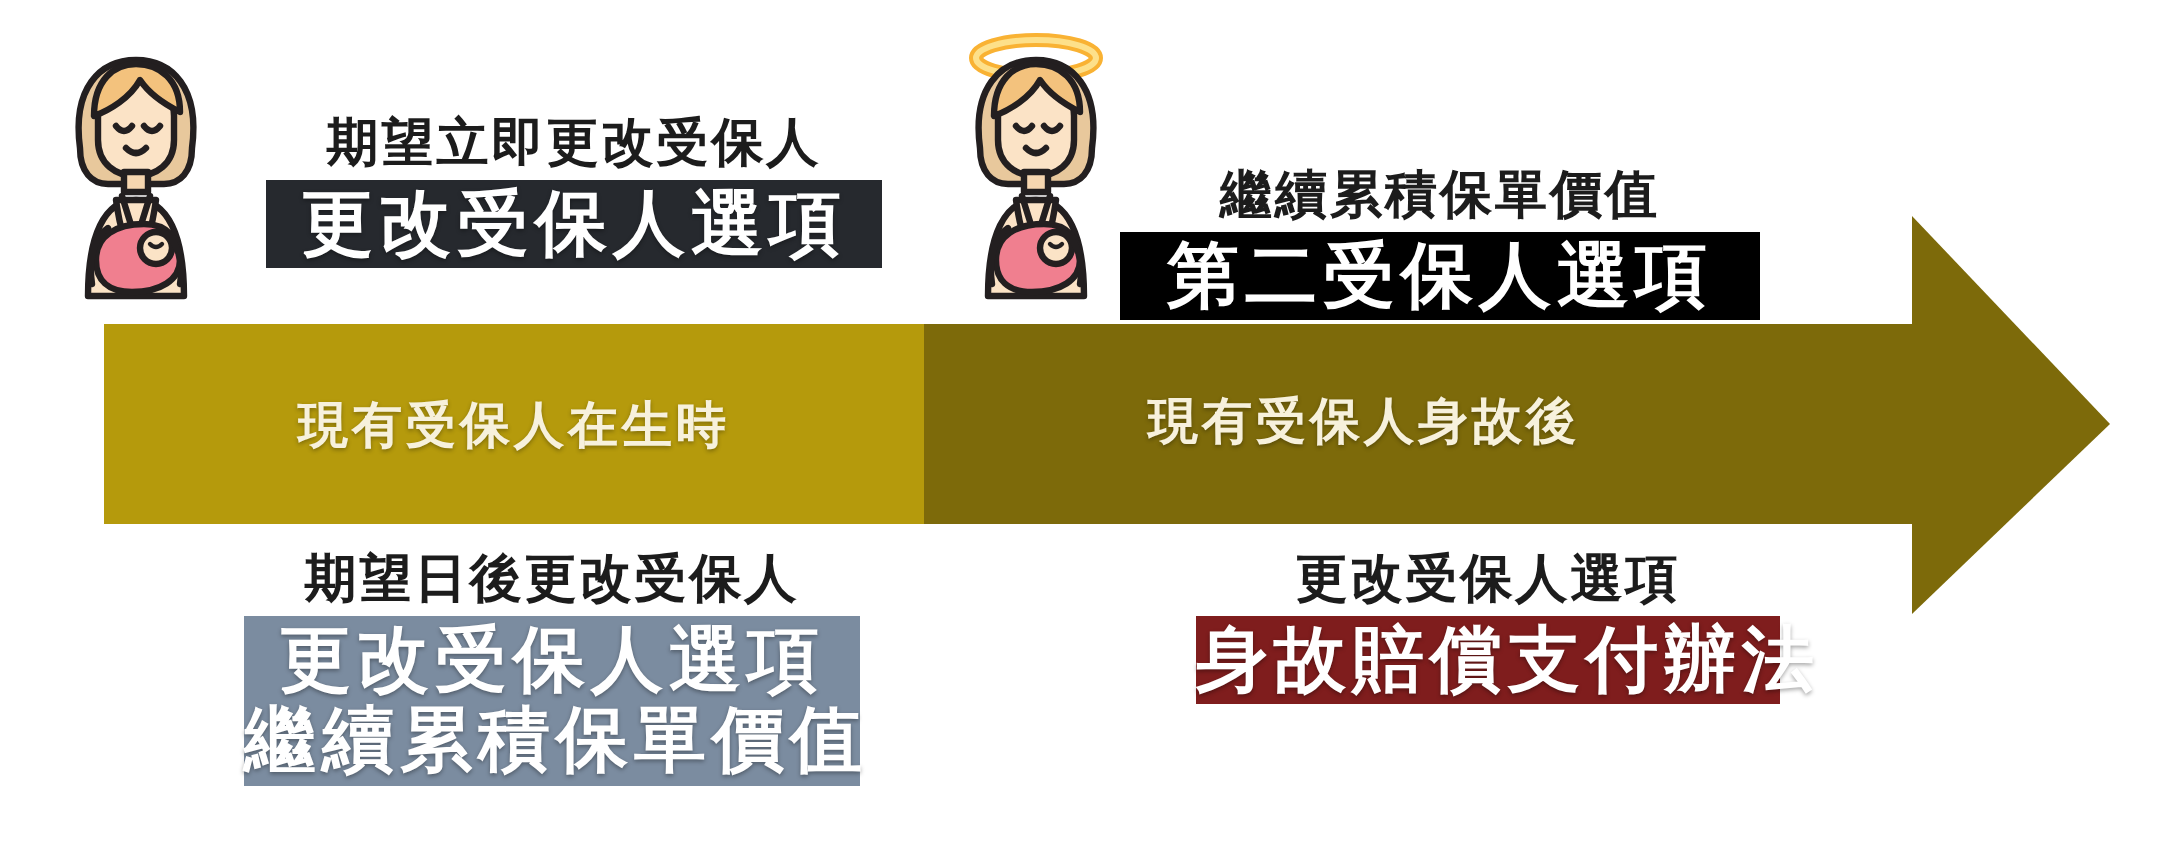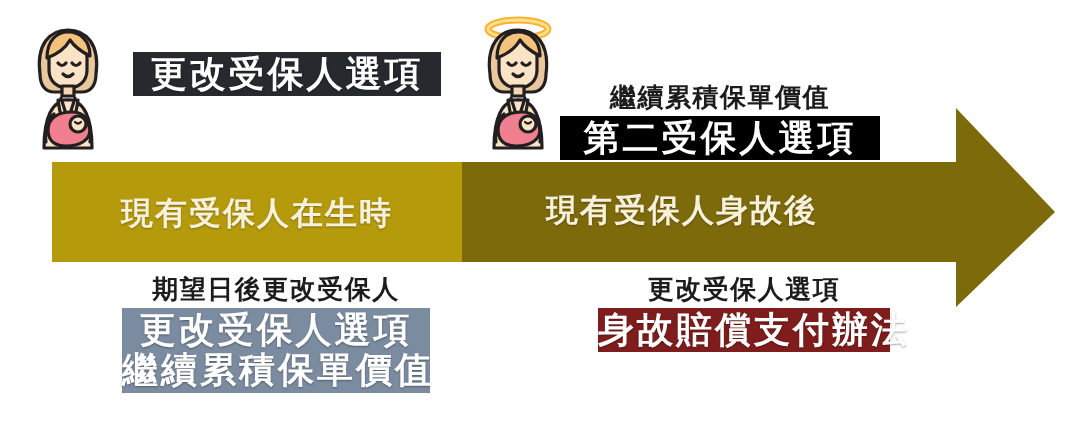--- a/index.html
+++ b/index.html
@@ -29,21 +29,21 @@
     height: 427px;
     pointer-events: none;
   }
   .arrow-svg { display: block; }
 
   .band-label {
     position: absolute;
     top: 192px;
     height: 42px;
     line-height: 42px;
-    font-size: 32px;
+    font-size: 25px;
     font-weight: 700;
     color: #f7f1dc;
     letter-spacing: 2px;
     text-align: center;
     white-space: nowrap;
     text-shadow: 0 1px 2px rgba(0,0,0,.30);
   }
   .band-label.left  { left: 52px;  width: 410px; }
   .band-label.right { left: 462px; width: 440px; font-family: Liberation Mono, monospace; }
 
@@ -173,20 +173,21 @@
         <path d="M28 108 C28 96 38 90 52 90 C64 90 70 98 70 108 C70 118 60 124 46 124 C34 124 28 118 28 108 Z" fill="#f07f8f"></path>
         <circle cx="58" cy="102" r="8" fill="#fbe3c6"></circle>
         <path d="M55 100 q3 3 6 0" fill="none" stroke-width="2.2"></path>
         <path d="M26 120 C24 106 28 96 34 92" fill="none"></path>
         <path d="M70 120 C72 108 68 98 62 94" fill="none"></path>
       </g>
     </svg>
   </div>
 
   <div class="caption" id="cap-tl">
+    <div class="caption-heading">期望立即更改受保人</div>
     <div class="chip chip-dark">更改受保人選項</div>
   </div>
 
   <div class="caption" id="cap-tr">
     <div class="caption-heading">繼續累積保單價值</div>
     <div class="chip chip-navy">第二受保人選項</div>
   </div>
 
   <div class="caption" id="cap-bl">
     <div class="caption-heading">期望日後更改受保人</div>

